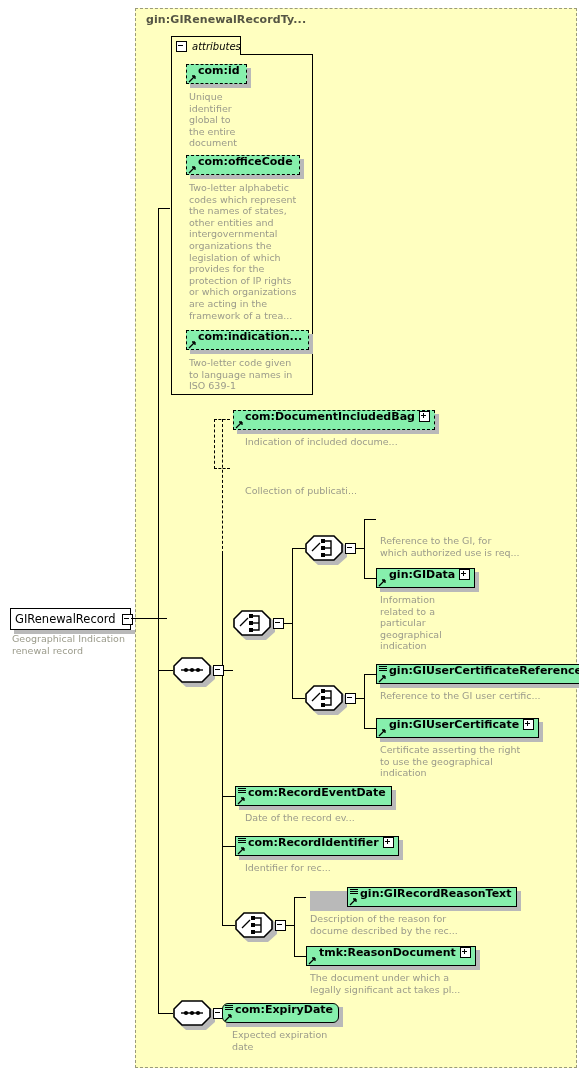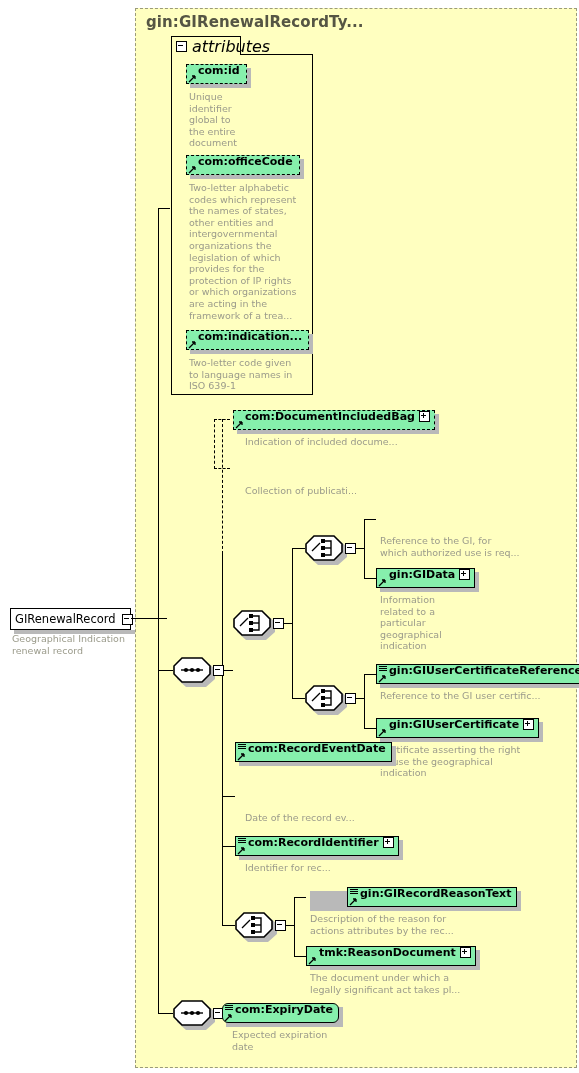--- a/index.html
+++ b/index.html
@@ -3,28 +3,28 @@
 <meta charset="utf-8">
 <style>
   html,body{margin:0;padding:0;background:#ffffff;}
   body{width:579px;height:1073px;position:relative;
        font-family:"DejaVu Sans","Liberation Sans",sans-serif;
        -webkit-font-smoothing:none;}
   #stage{position:absolute;left:0;top:0;width:579px;height:1073px;overflow:hidden;}
 
   
   .typebox{position:absolute;border:1px dashed #9a9a7a;background:#ffffc0;}
-  .typebox-label{position:absolute;font-size:15px;color:#555544;font-weight:bold;
+  .typebox-label{position:absolute;font-size:11px;color:#555544;font-weight:bold;
                  letter-spacing:.1px;white-space:nowrap;}
 
   
   .attrpanel{position:absolute;background:#ffffc0;border:1px solid #000;}
   .attrtab{position:absolute;background:#ffffc0;border:1px solid #000;border-bottom:none;
            height:19px;box-sizing:border-box;display:flex;align-items:center;padding-left:4px;z-index:3;}
-  .attrtab .ttl{font-style:italic;font-size:16px;color:#000;margin-left:5px;white-space:nowrap;}
+  .attrtab .ttl{font-style:italic;font-size:10px;color:#000;margin-left:5px;white-space:nowrap;}
   .minus{width:9px;height:9px;border:1px solid #000;background:#fff;position:relative;flex:none;}
   .minus:before{content:"";position:absolute;left:1px;top:3px;width:5px;height:1px;background:#000;}
 
   
   .node{position:absolute;box-sizing:border-box;height:20px;background:#86efac;
         display:flex;align-items:flex-start;white-space:nowrap;}
   .node .lbl{font-size:11px;font-weight:bold;color:#000;line-height:11px;}
   .node.solid{border:1.6px solid #000;}
   .node.dashed{border:1.5px dashed #000;}
   .nodewrap{position:absolute;}
@@ -281,21 +281,21 @@
       </svg>
       <span class="lbl">gin:GIUserCertificate</span>
       <span class="plusbox"></span>
     </div>
   </div>
   <div class="annot" style="left:380px;top:744px;width:170px;">Certificate asserting the right
 to use the geographical
 indication</div>
 
   <div class="h" style="left:222px;top:796px;width:13px;"></div>
-  <div class="nodewrap" style="left:235px;top:742px;">
+  <div class="nodewrap" style="left:235px;top:786px;">
     <div class="node solid" style="position:relative;padding:0 5px 0 12px;height:20px;">
       <span class="glyph-lines">
           <i></i>
           <i></i>
           <i></i>
         </span>
       <svg class="glyph-arrow" viewBox="0 0 9 9">
         <path d="M1 8 L7 2 M7 2 L4 2 M7 2 L7 5" stroke="#000" stroke-width="1.3" fill="none"></path>
       </svg>
       <span class="lbl">com:RecordEventDate</span>
@@ -346,21 +346,21 @@
           <i></i>
           <i></i>
         </span>
       <svg class="glyph-arrow" viewBox="0 0 9 9">
         <path d="M1 8 L7 2 M7 2 L4 2 M7 2 L7 5" stroke="#000" stroke-width="1.3" fill="none"></path>
       </svg>
       <span class="lbl">gin:GIRecordReasonText</span>
     </div>
   </div>
   <div class="annot" style="left:310px;top:913px;width:180px;">Description of the reason for
-actions attributes by the rec...</div>
+docume described by the rec...</div>
 
   <div class="nodewrap" style="left:306px;top:946px;">
     <div class="node solid" style="position:relative;padding:0 4px 0 12px;height:20px;">
       <svg class="glyph-arrow" viewBox="0 0 9 9">
         <path d="M1 8 L7 2 M7 2 L4 2 M7 2 L7 5" stroke="#000" stroke-width="1.3" fill="none"></path>
       </svg>
       <span class="lbl">tmk:ReasonDocument</span>
       <span class="plusbox"></span>
     </div>
   </div>

